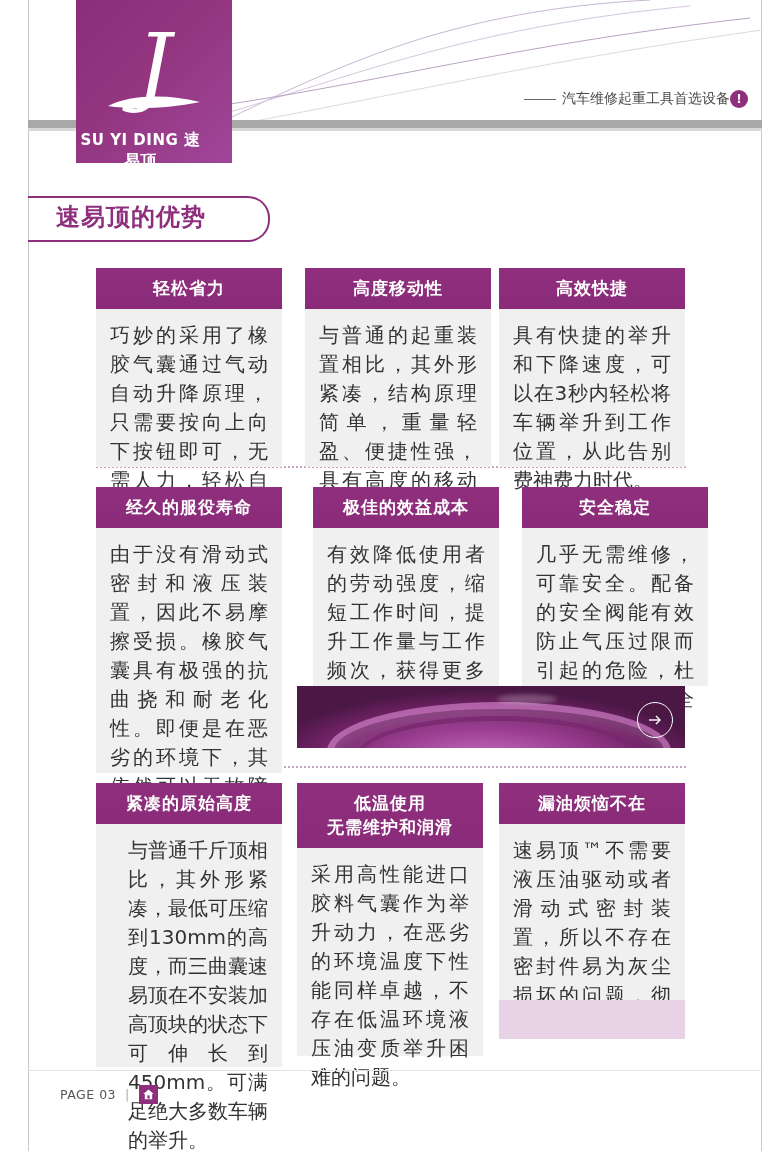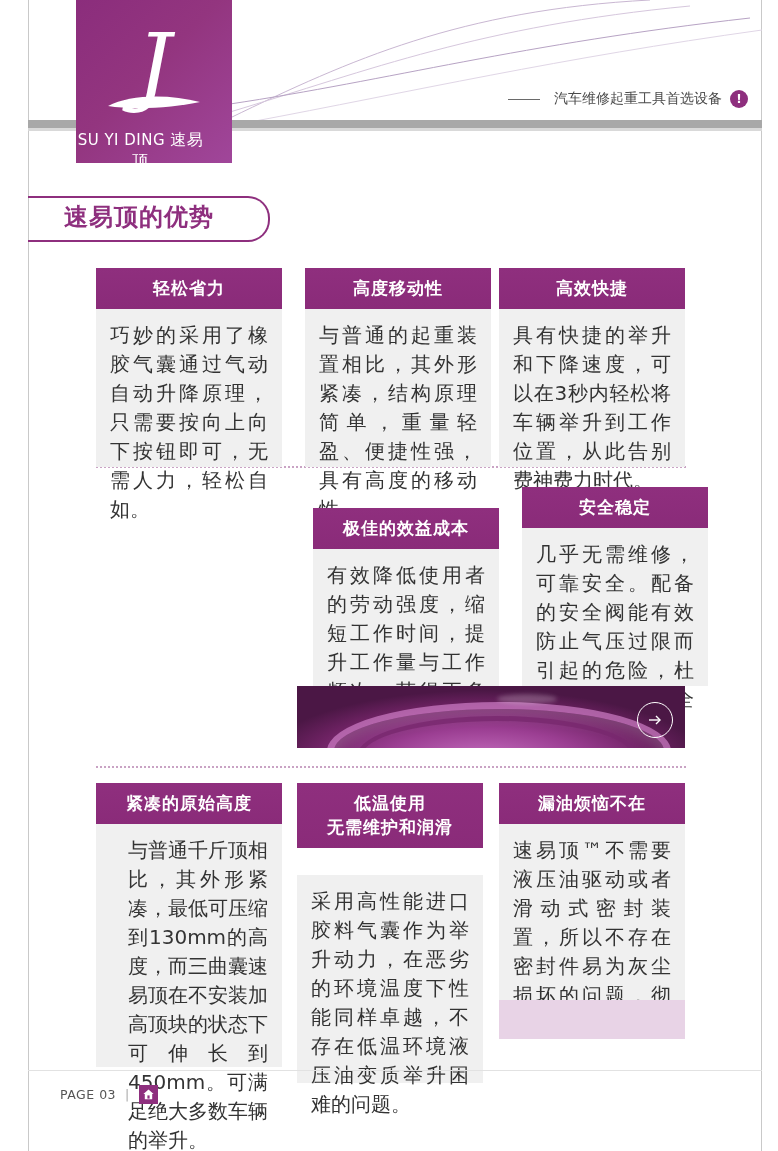--- a/index.html
+++ b/index.html
@@ -76,31 +76,30 @@
     position: absolute;
     left: 30px; top: 92px;
     width: 96px; height: 20px;
   }
   .logo-text {
     position: absolute;
     left: 0; top: 130px;
     width: 129px;
     text-align: center;
     font-size: 15px;
-    font-weight: normal;
+    font-weight: bold;
     letter-spacing: 0.5px;
     color: #ffffff;
   }
   .logo-text .cn { font-size: 16px; }
   .header-tagline {
     position: absolute;
     right: 30px; top: 90px;
     display: flex;
     align-items: center;
-    gap: 8px;
     font-size: 14px;
     color: #4a4a4a;
   }
   .tagline-dash {
     display: inline-block;
     width: 32px; height: 1px;
     background: #6a6a6a;
     margin-right: 6px;
   }
   .excl-badge {
@@ -120,21 +119,21 @@
   .section-title-wrap {
     position: absolute;
     left: 28px; top: 196px;
     height: 42px;
   }
   .section-title {
     position: relative;
     display: inline-block;
     height: 42px;
     line-height: 42px;
-    padding: 0 26px 0 36px;
+    padding: 0 26px 0 28px;
     font-size: 24px;
     font-weight: bold;
     color: #8e2f7e;
     letter-spacing: 1px;
   }
   .title-border {
     position: absolute;
     left: 0; top: 0;
     width: 240px; height: 42px;
     border: 2px solid #8e2f7e;
@@ -317,21 +316,25 @@
   </div>
   <div class="card" style="left:297px; top:268px;padding-left:8px;">
     <div class="card-head">高度移动性</div>
     <div class="card-body" style="height:132px;">与普通的起重装置相比，其外形紧凑，结构原理简单，重量轻盈、便捷性强，具有高度的移动性。</div>
   </div>
   <div class="card" style="left:499px; top:268px;">
     <div class="card-head">高效快捷</div>
     <div class="card-body" style="height:132px;">具有快捷的举升和下降速度，可以在3秒内轻松将车辆举升到工作位置，从此告别费神费力时代。</div>
   </div>
 
-  <div class="card" style="left:297px; top:508px;padding-left:16px;">
+  <div class="card" style="left:96px; top:487px;">
+    <div class="card-head">经久的服役寿命</div>
+    <div class="card-body" style="height:219px;">由于没有滑动式密封和液压装置，因此不易摩擦受损。橡胶气囊具有极强的抗曲挠和耐老化性。即便是在恶劣的环境下，其依然可以无故障使用数年。</div>
+  </div>
+  <div class="card" style="left:297px; top:487px;padding-left:16px;">
     <div class="card-head">极佳的效益成本</div>
     <div class="card-body" style="height:132px;">有效降低使用者的劳动强度，缩短工作时间，提升工作量与工作频次，获得更多经济收益。</div>
   </div>
   <div class="card" style="left:522px; top:487px;">
     <div class="card-head">安全稳定</div>
     <div class="card-body" style="height:132px;">几乎无需维修，可靠安全。配备的安全阀能有效防止气压过限而引起的危险，杜绝了潜在的安全隐患。</div>
   </div>
 
   <div class="photo">
     <div class="p-bg"></div>
@@ -346,21 +349,21 @@
     </div>
   </div>
 
   <div class="card" style="left:96px; top:783px;">
     <div class="card-head">紧凑的原始高度</div>
     <div class="card-body" style="height:217px;padding-left:32px;">与普通千斤顶相比，其外形紧凑，最低可压缩到130mm的高度，而三曲囊速易顶在不安装加高顶块的状态下可伸长到450mm。可满足绝大多数车辆的举升。</div>
   </div>
   <div class="card" style="left:297px; top:783px;">
     <div class="card-head" style="white-space:pre-line;">低温使用
 无需维护和润滑</div>
-    <div class="card-body" style="height:182px;margin-top:27px;">采用高性能进口胶料气囊作为举升动力，在恶劣的环境温度下性能同样卓越，不存在低温环境液压油变质举升困难的问题。</div>
+    <div class="card-body" style="height:182px;">采用高性能进口胶料气囊作为举升动力，在恶劣的环境温度下性能同样卓越，不存在低温环境液压油变质举升困难的问题。</div>
   </div>
   <div class="card" style="left:499px; top:783px;">
     <div class="card-head">漏油烦恼不在</div>
     <div class="card-body" style="height:160px;">速易顶™不需要液压油驱动或者滑动式密封装置，所以不存在密封件易为灰尘损坏的问题，彻底告别漏油。</div>
   </div>
 
   <div class="pink-block"></div>
 
   <div class="footer-rule"></div>
   <div class="footer">

